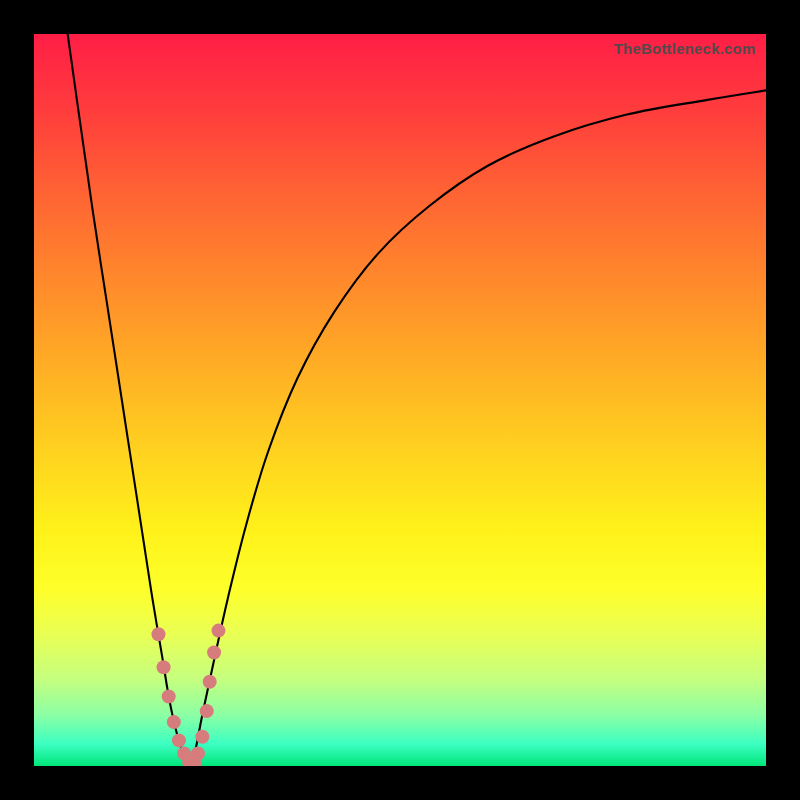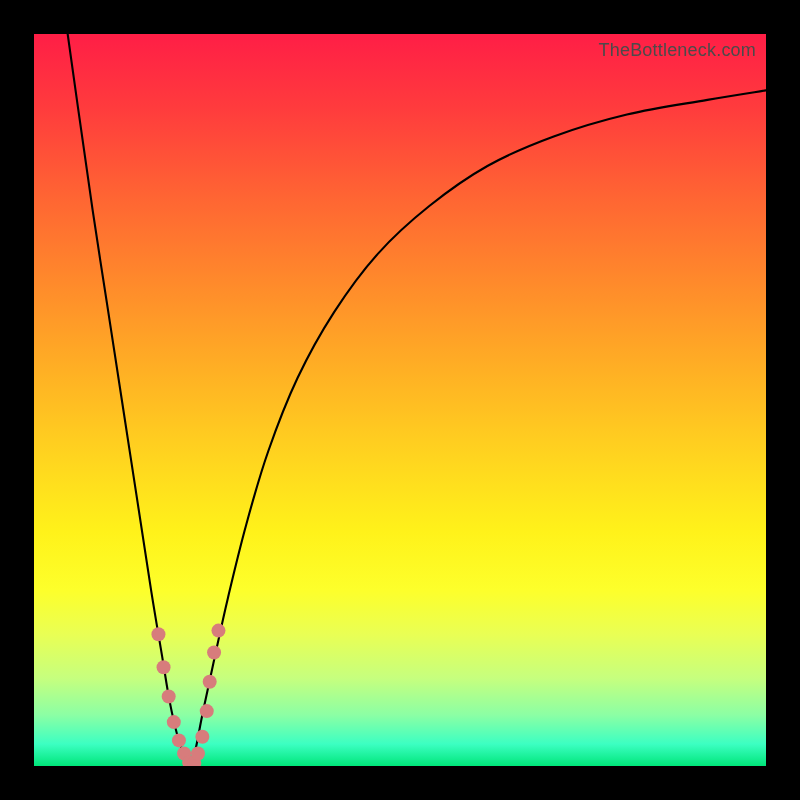--- a/index.html
+++ b/index.html
@@ -40,22 +40,22 @@
       #8cffa4 93%,
       #3cffc2 97%,
       #00e67a 100%
     );
   }
   .attribution {
     position: absolute;
     top: 6px;
     right: 10px;
     color: #4b4b4b;
-    font-size: 18px;
-    font-weight: 400;
+    font-size: 15px;
+    font-weight: 700;
     letter-spacing: 0.2px;
     user-select: none;
   }
   svg.curves {
     position: absolute;
     top: 0;
     left: 0;
   }
 </style>
 </head>

